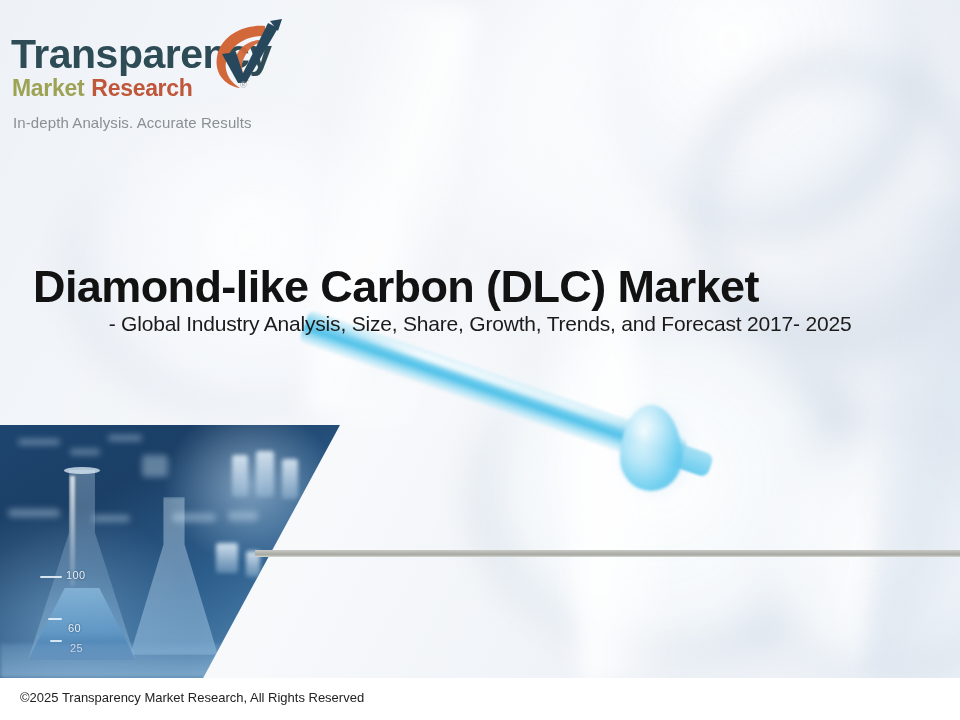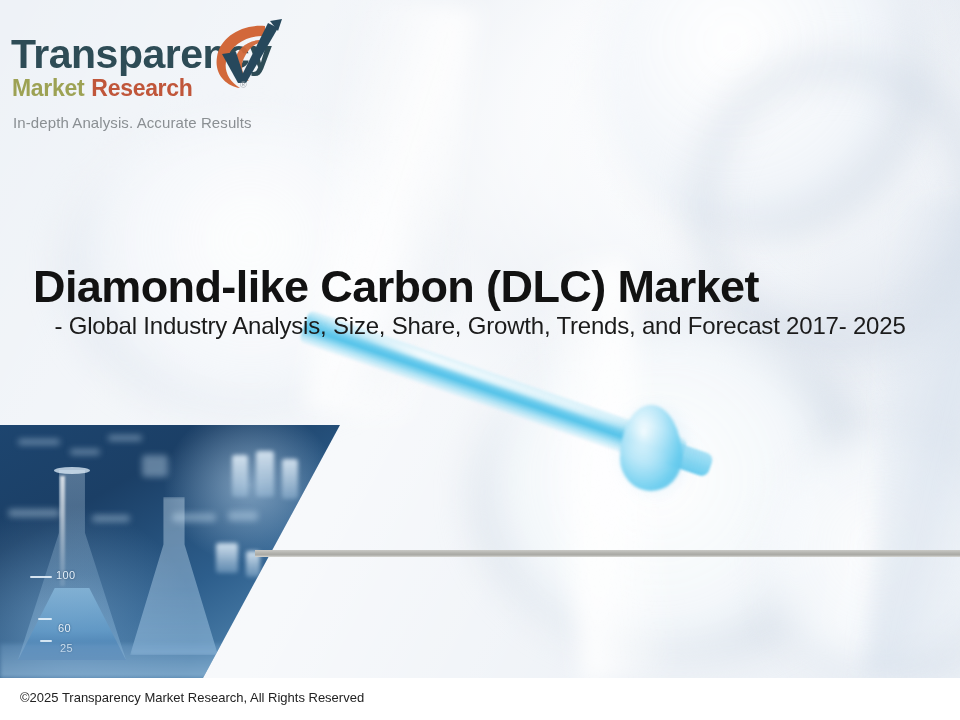--- a/index.html
+++ b/index.html
@@ -165,21 +165,21 @@
   }
   .lab-vial {
     position: absolute;
     background: linear-gradient(180deg, rgba(232,243,252,0.85), rgba(180,212,238,0.35));
     border-radius: 3px;
     filter: blur(2px);
     pointer-events: none;
   }
   .flask-main {
     position: absolute;
-    left: 18px; top: 45px;
+    left: 28px; top: 45px;
     width: 108px; height: 190px;
     pointer-events: none;
   }
   .flask-glass {
     position: absolute;
     left: 0; top: 0;
     width: 108px; height: 190px;
     background: linear-gradient(180deg, rgba(215,235,250,0.30) 0%, rgba(180,214,240,0.22) 55%, rgba(150,195,230,0.42) 100%);
     clip-path: polygon(38% 0%, 62% 0%, 62% 33%, 100% 100%, 0% 100%, 38% 33%);
     border-radius: 2px;
@@ -315,21 +315,21 @@
     line-height: 1.15;
     margin: 0;
     white-space: nowrap;
   }
   .sub-title {
     position: absolute;
     left: 0; top: 312px;
     width: 960px;
     text-align: center;
     font-family: "Liberation Sans", sans-serif;
-    font-size: 24px;
+    font-size: 21px;
     font-weight: normal;
     color: #1b1b1b;
     letter-spacing: -0.2px;
     white-space: nowrap;
   }
 
   
   .footer {
     position: absolute;
     left: 0; top: 678px;

